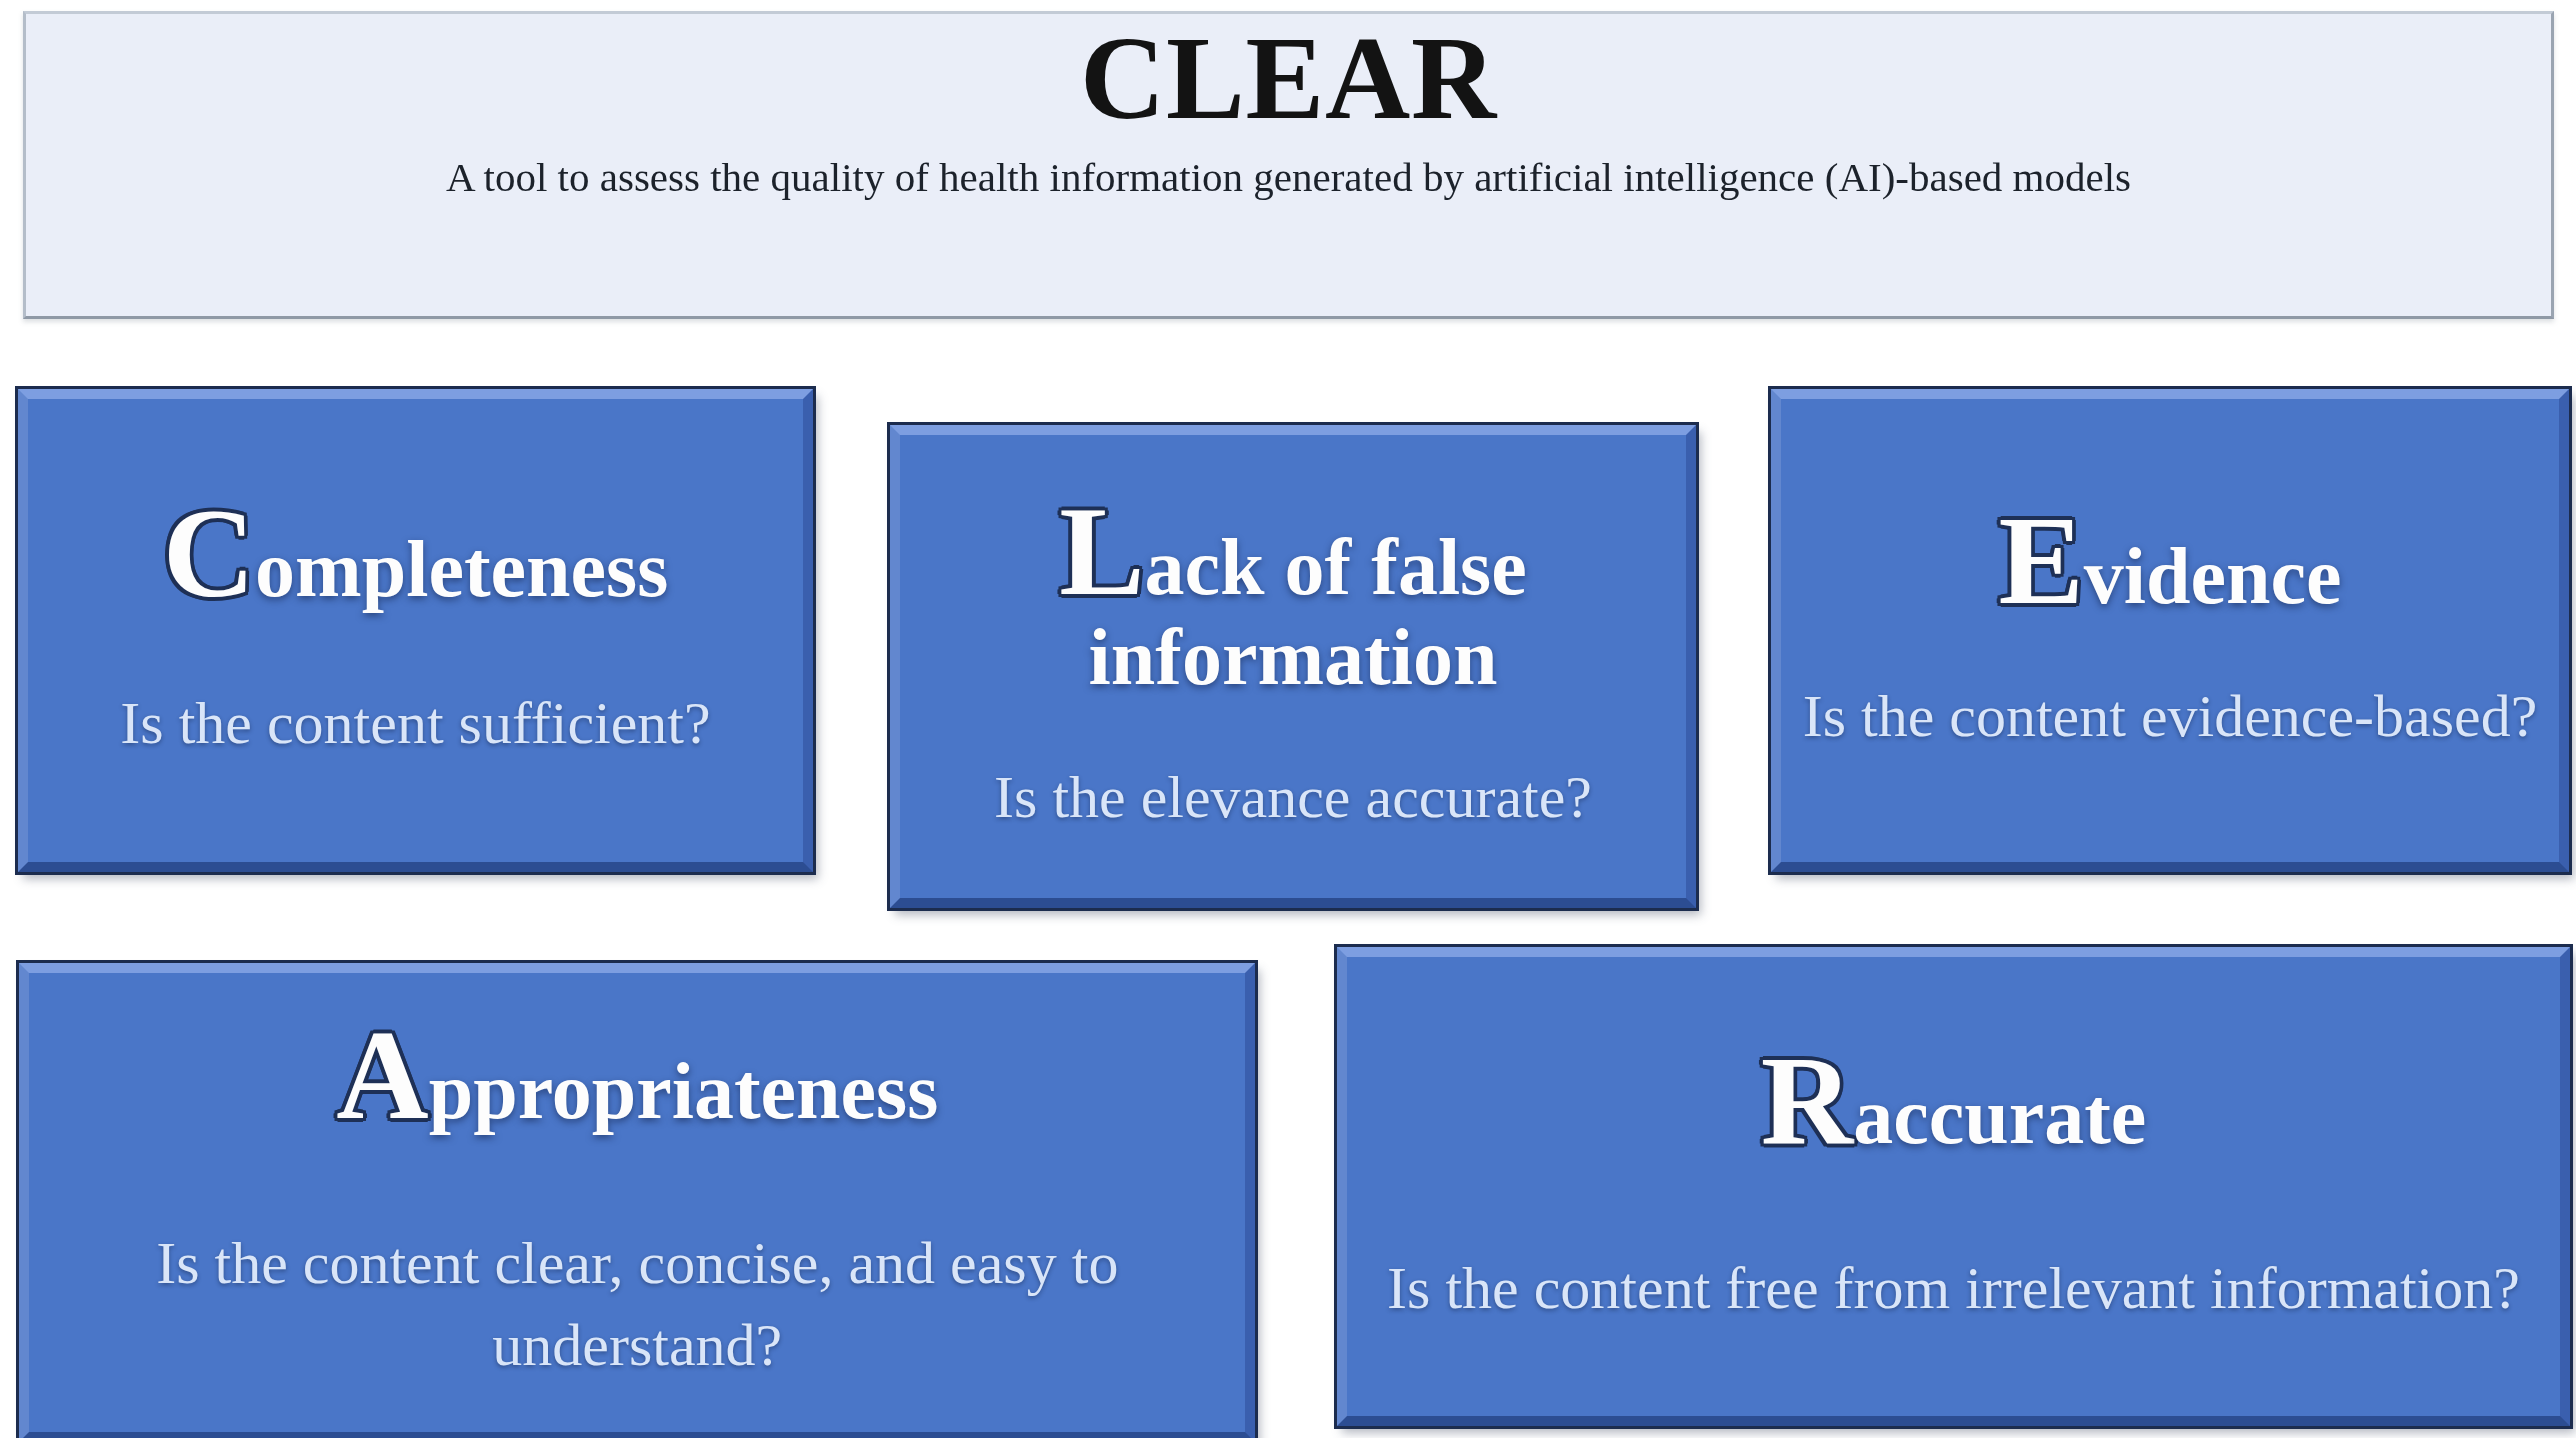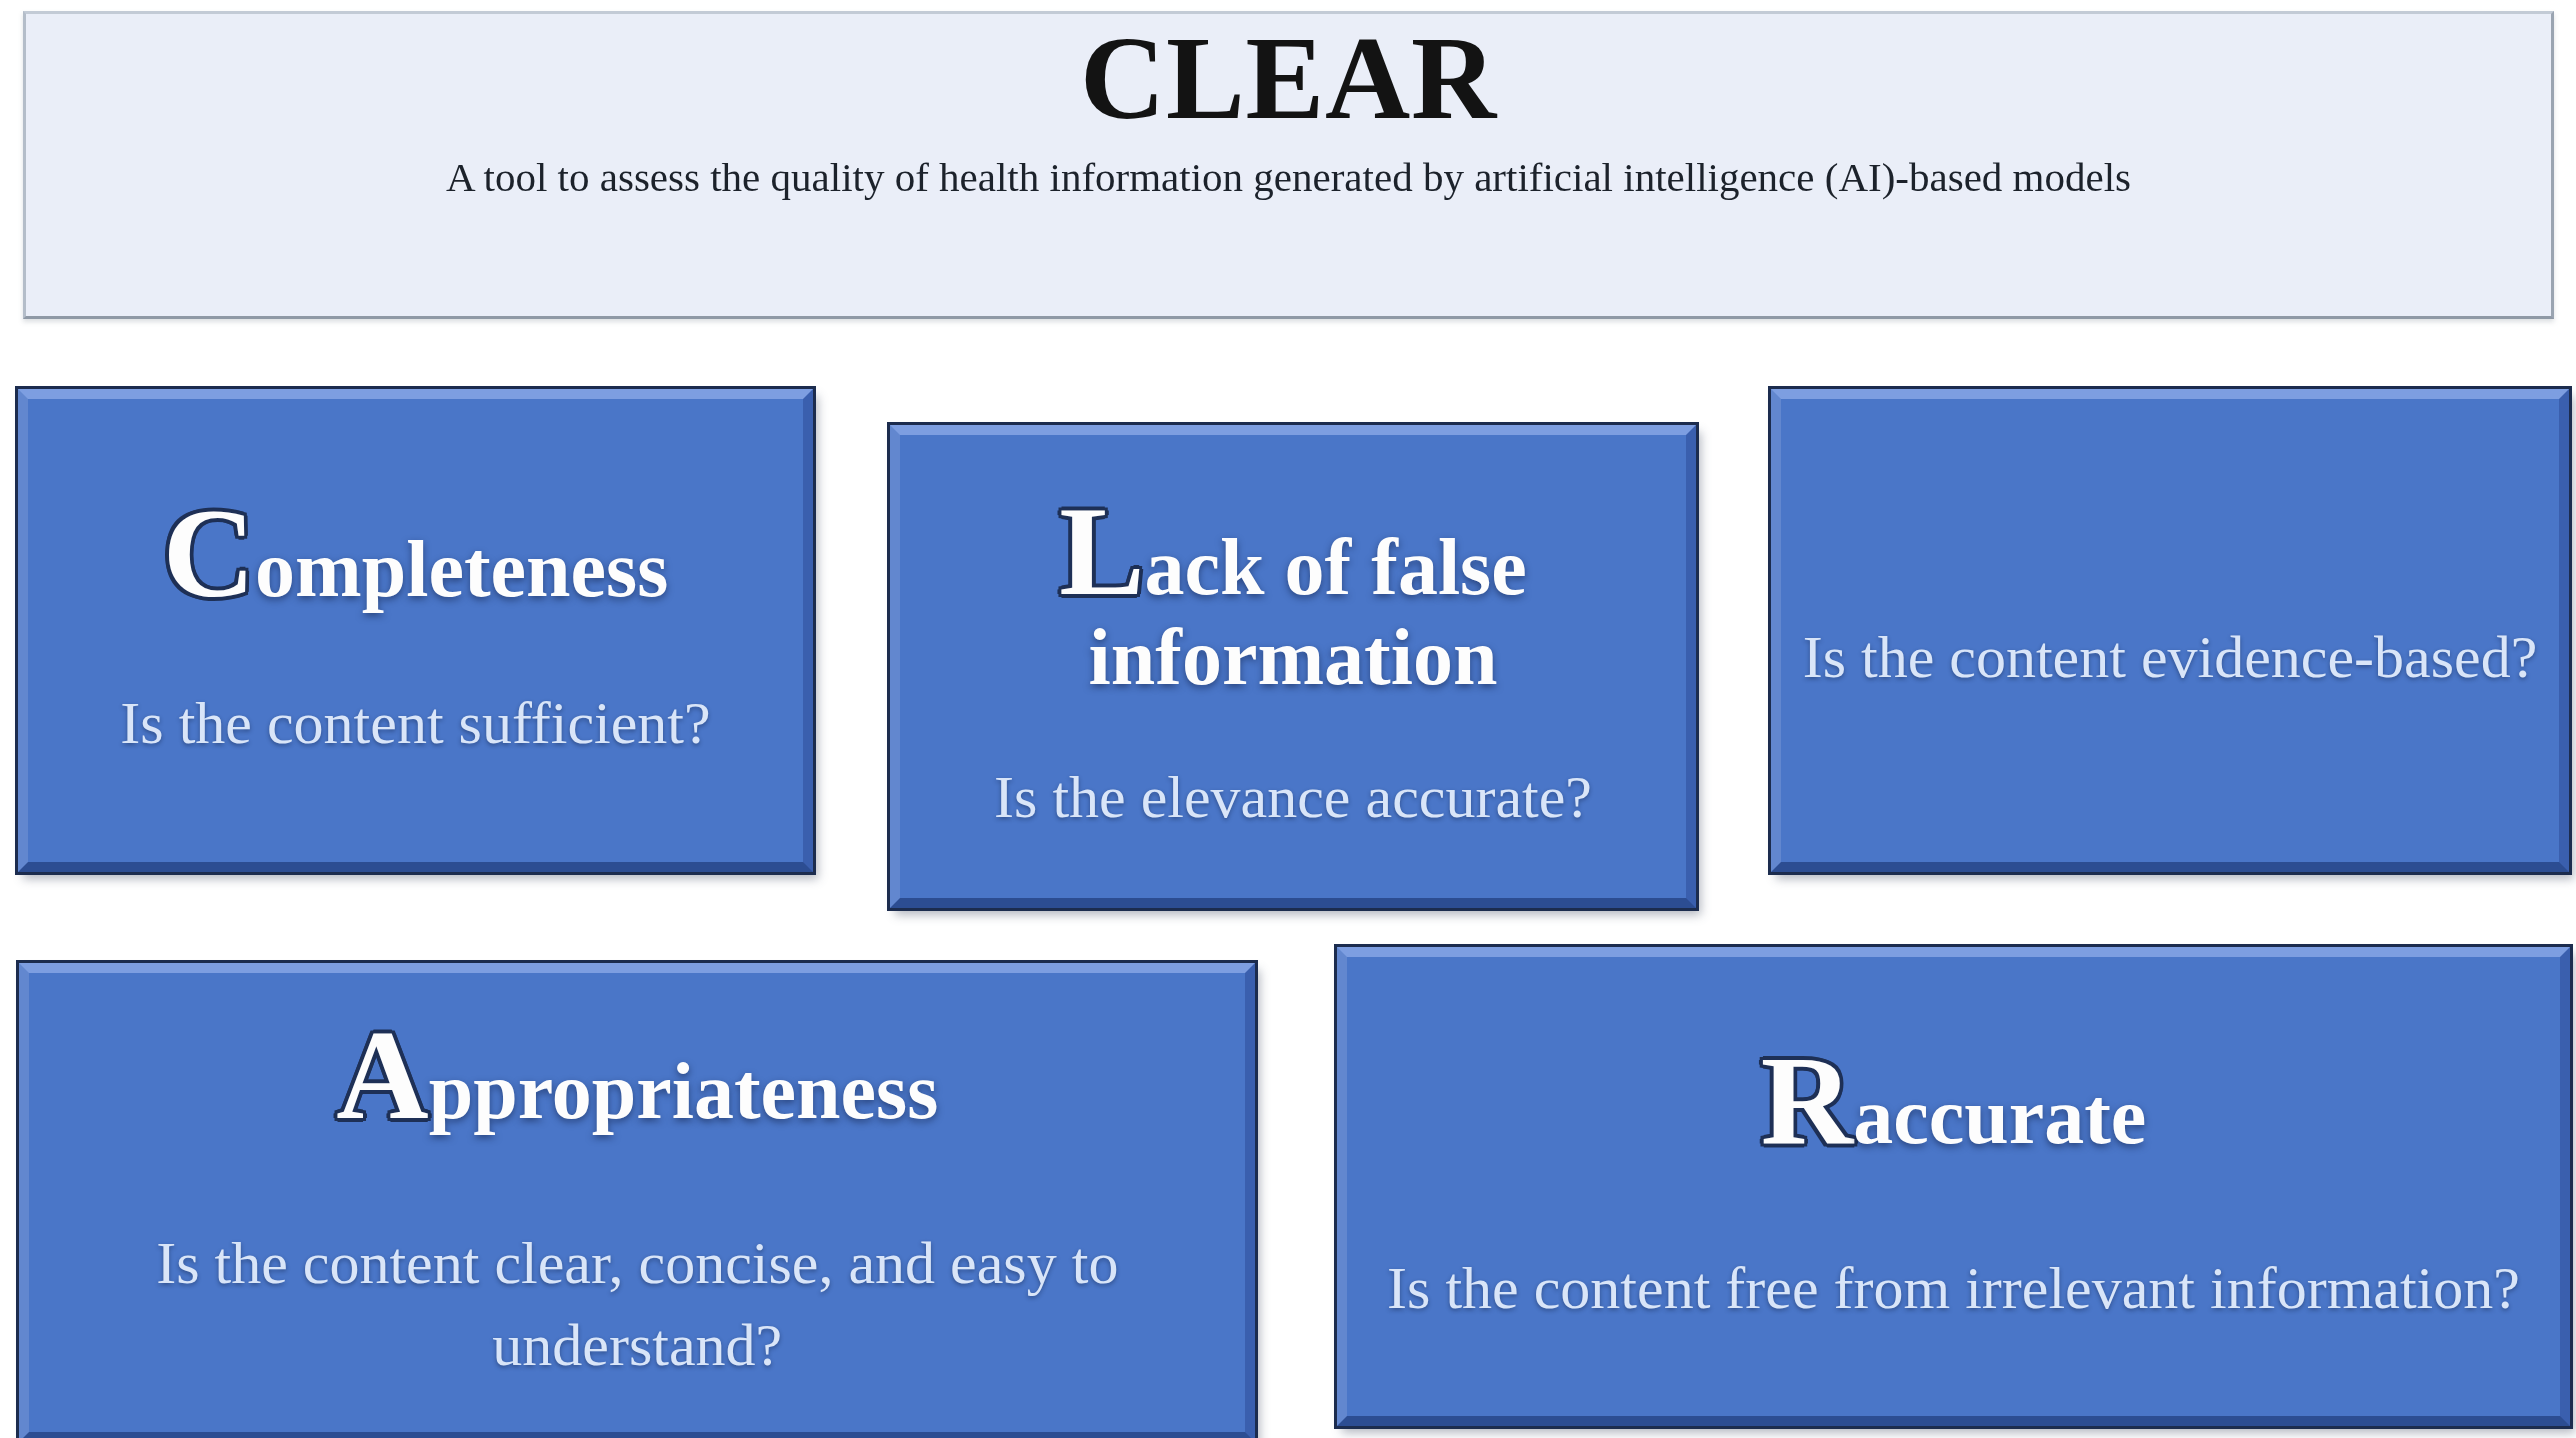--- a/index.html
+++ b/index.html
@@ -120,20 +120,21 @@
     <div class="card-title"><span class="card-initial">C</span><span>ompleteness</span></div>
     <div class="card-question">Is the content sufficient?</div>
   </div>
 
   <div class="card" id="card-lack">
     <div class="card-title"><span class="card-initial">L</span><span>ack of false information</span></div>
     <div class="card-question">Is the elevance accurate?</div>
   </div>
 
   <div class="card" id="card-evidence">
+    <div class="card-title"><span class="card-initial">E</span><span>vidence</span></div>
     <div class="card-question">Is the content evidence-based?</div>
   </div>
 
   <div class="card" id="card-appropriateness">
     <div class="card-title"><span class="card-initial">A</span><span>ppropriateness</span></div>
     <div class="card-question">Is the content clear, concise, and easy to understand?</div>
   </div>
 
   <div class="card" id="card-relevance">
     <div class="card-title"><span class="card-initial">R</span><span>accurate</span></div>

